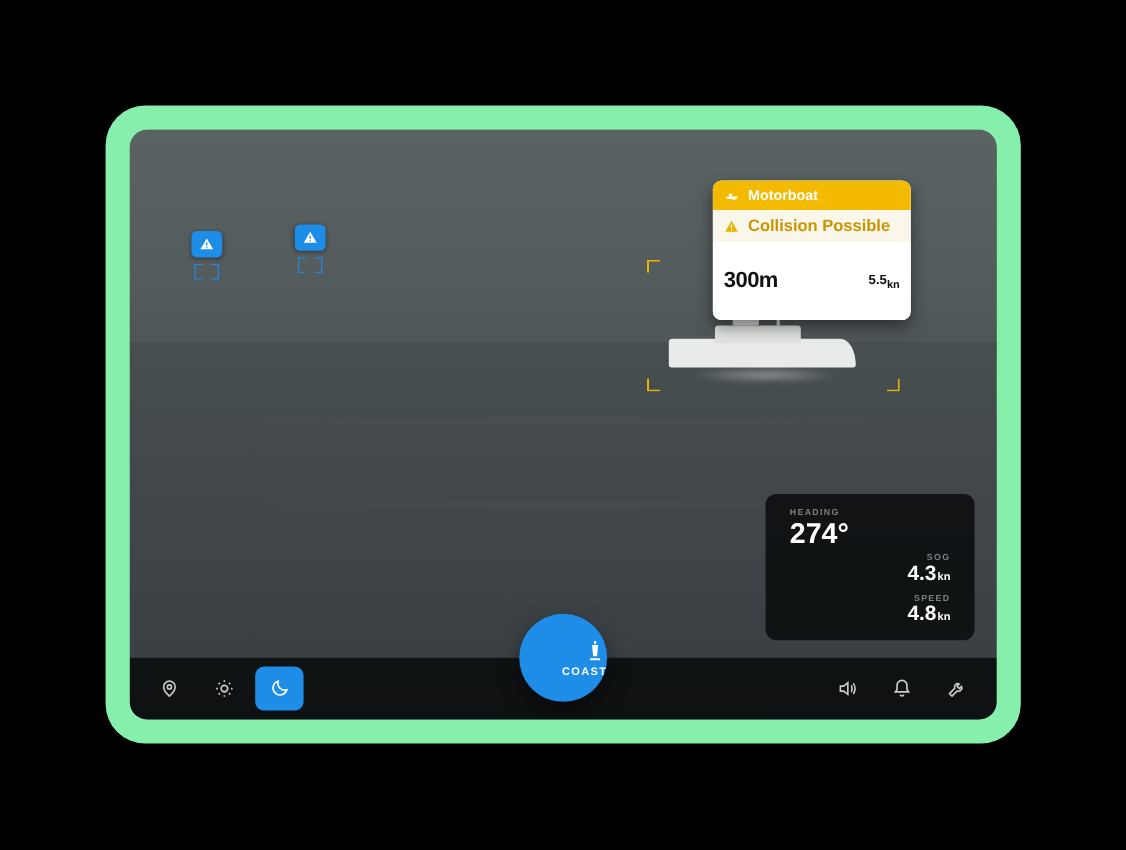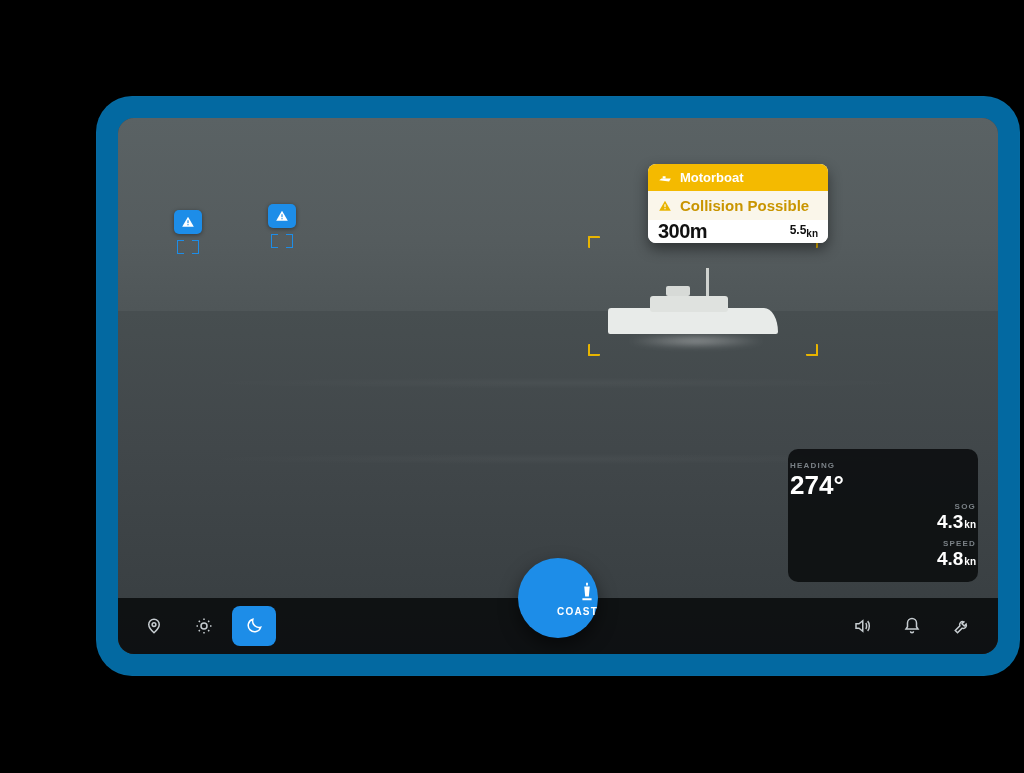--- a/index.html
+++ b/index.html
@@ -8,23 +8,23 @@
     background: #000;
     font-family: -apple-system, "Helvetica Neue", Arial, sans-serif;
     overflow: hidden;
   }
   .stage { position: relative; width: 1024px; height: 773px; }
 
   
   .tablet {
     position: absolute;
     left: 96px; top: 96px;
-    width: 924px; height: 580px;
+    width: 832px; height: 580px;
     border-radius: 36px;
-    background: #0369a1;
+    background: #86efac;
     box-shadow: 0 28px 48px -18px rgba(0,0,0,0.85),
                 0 0 0 1px rgba(255,255,255,0.02) inset;
   }
   .screen {
     position: absolute;
     left: 22px; top: 22px; right: 22px; bottom: 22px;
     border-radius: 16px;
     overflow: hidden;
     background: #3c4245;
   }
@@ -116,34 +116,34 @@
     width: 180px;
     border-radius: 8px;
     box-shadow: 0 6px 14px rgba(0,0,0,0.45);
     font-size: 12px;
     overflow: hidden;
     background:#fff;
   }
   .card .row { display:flex; align-items:center; gap:8px; padding:6px 10px; }
   .card .row-head { background:#f4ba00; color:#fff; font-weight:700; font-size:13px; }
   .card .row-warn { background:#faf6ea; color:#c99500; font-weight:700; font-size:15px; }
-  .card .row-data { background:#ffffff; color:#111; justify-content:space-between; padding:0 10px;}
+  .card .row-data { background:#ffffff; color:#111; justify-content:space-between; padding:24px 10px;}
   .card .row-data .d { font-size:20px; font-weight:800; letter-spacing:-.5px;}
   .card .row-data .s { font-weight:700; font-size:12px; }
   .card .row-data .s sub { font-size:10px; font-weight:700; bottom:0; }
   .card svg { width:14px; height:14px; }
 
   
   .hud {
     position:absolute; right:20px; bottom:72px;
     width: 190px;
     background: rgba(10,12,14,0.88);
     border-radius: 10px;
     color:#fff;
-    padding: 12px 2px 10px;
+    padding: 12px 22px 10px;
     display:grid;
     grid-template-columns: 1fr auto;
     row-gap: 2px;
     column-gap: 18px;
   }
   .hud .lbl { font-size:8px; letter-spacing:1.2px; color:#7a8186; font-weight:700;}
   .hud .big { font-size:26px; font-weight:800; }
   .hud .val { font-size:19px; font-weight:700; }
   .hud .unit { font-size:10px; font-weight:700; margin-left:1px;}
 

